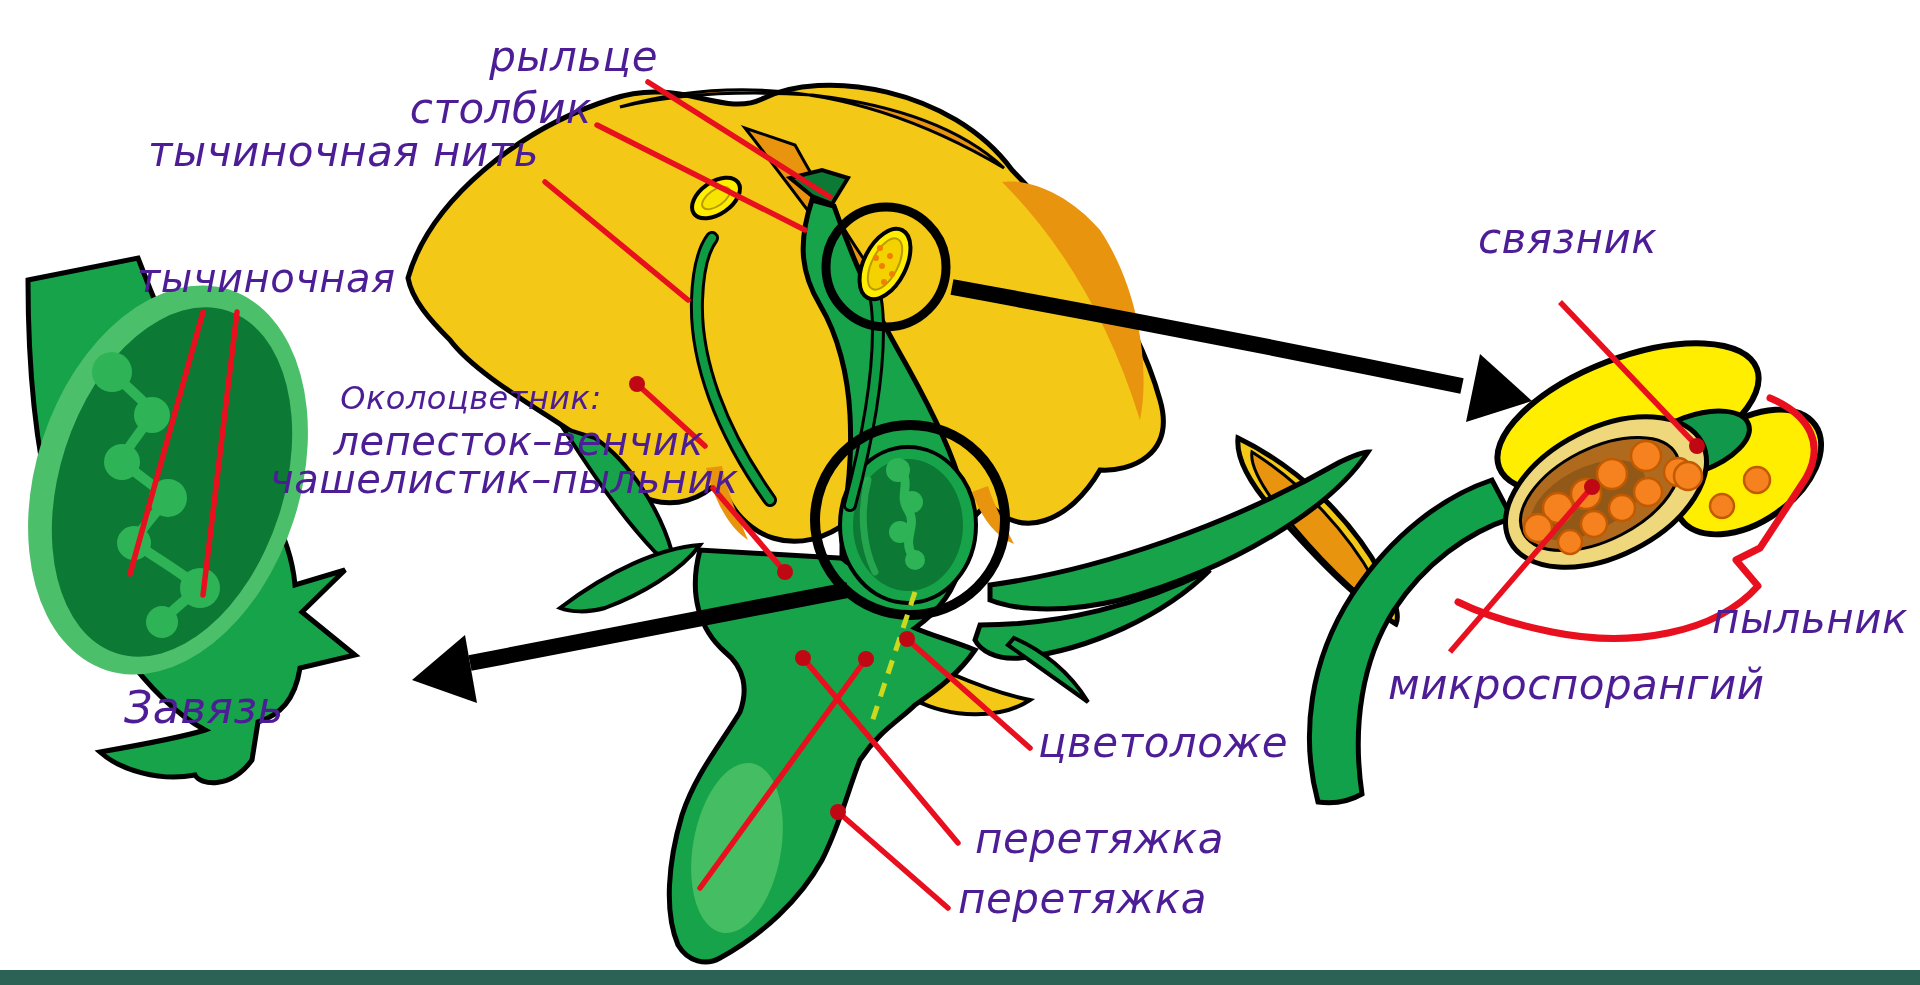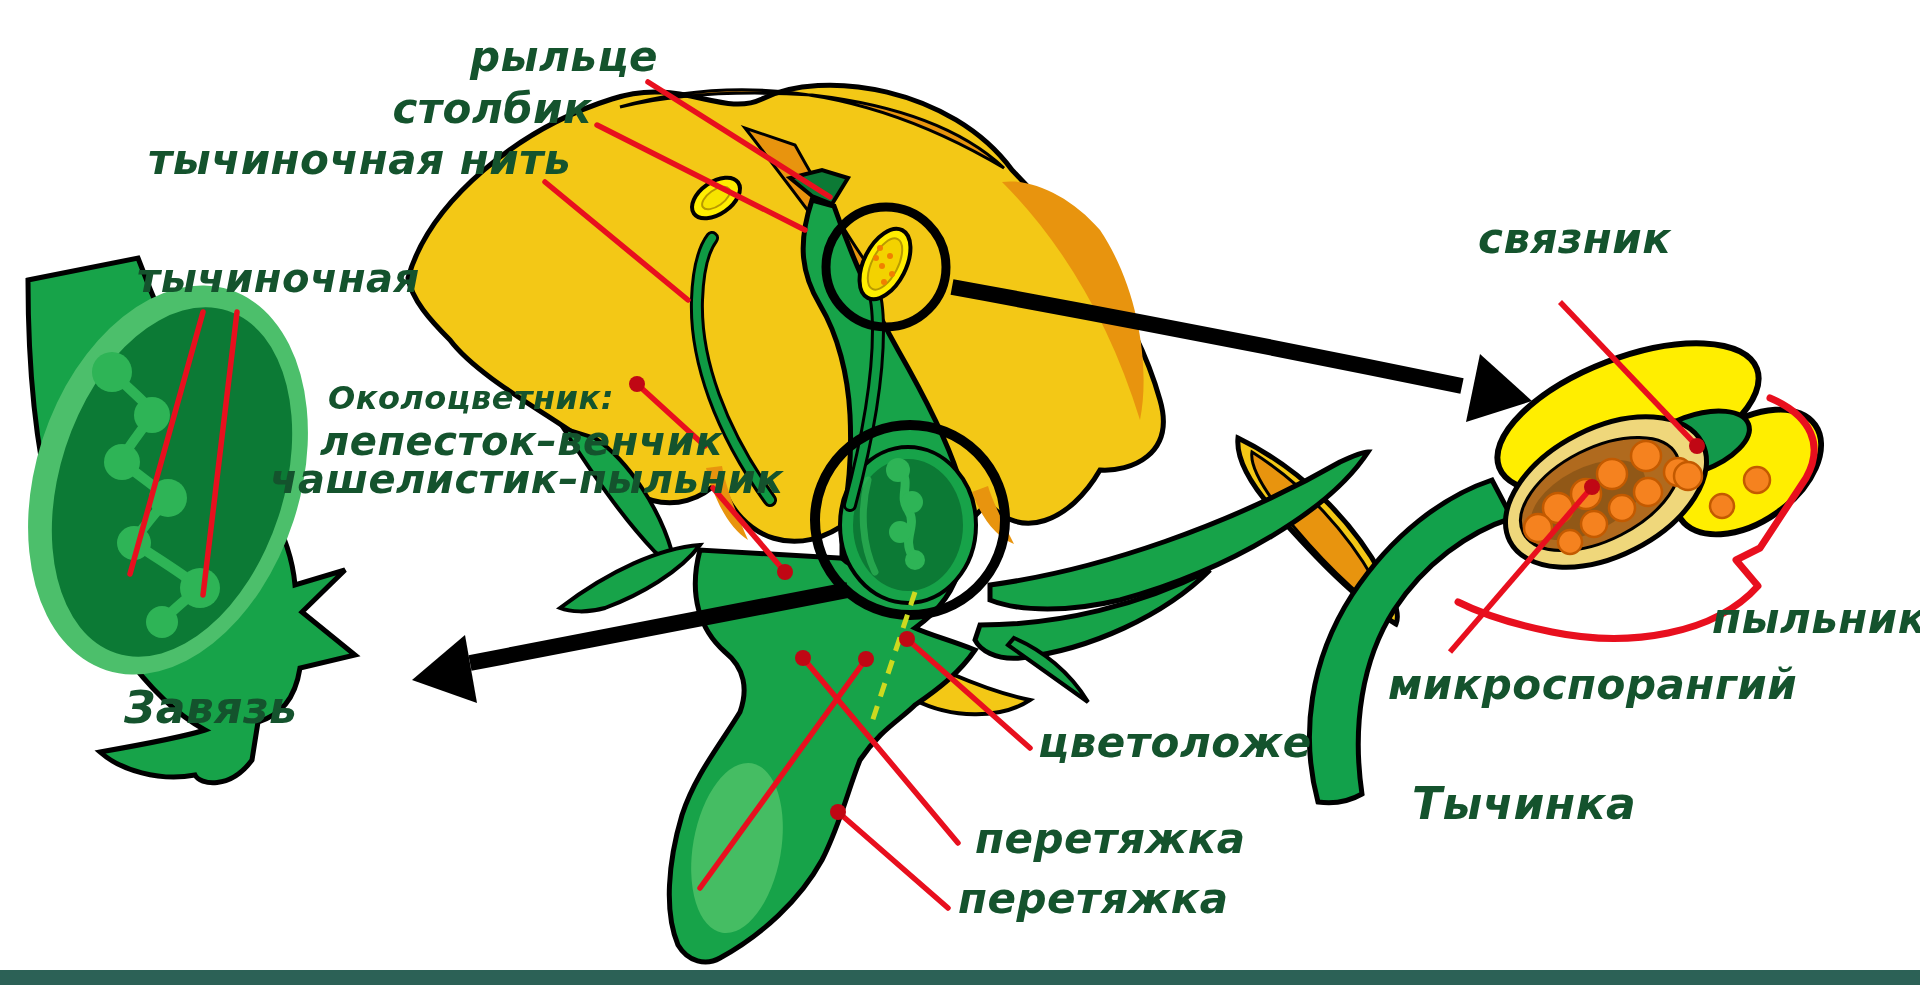--- a/index.html
+++ b/index.html
@@ -1,19 +1,19 @@
 <!DOCTYPE html>
 <html><head>
 <meta charset="utf-8">
 <style>
   html,body{margin:0;padding:0;background:#fff;}
   #stage{position:relative;width:1920px;height:985px;background:#ffffff;overflow:hidden;
          font-family:"DejaVu Sans",sans-serif;}
   #art{position:absolute;left:0;top:0;width:1920px;height:985px;}
-  .lbl{position:absolute;font-style:italic;font-weight:700;color:#14532d;
+  .lbl{position:absolute;font-style:italic;font-weight:400;color:#4c1d95;
        font-size:40px;line-height:1.02;white-space:nowrap;letter-spacing:.5px;}
   .ra{text-align:right;}
 </style>
 </head>
 <body>
 
 <div id="stage">
 
 <svg id="art" viewBox="0 0 1920 985">
 
@@ -192,30 +192,29 @@
     <circle cx="866" cy="659" r="8"></circle>
         <circle cx="838" cy="812" r="8"></circle>
   </g>
 
   <rect x="0" y="970" width="1920" height="15" fill="#2c6156"></rect>
 </svg>
 
 
   <div class="lbl ra" style="left:430px;top:36px;width:228px;font-size:42px;">рыльце</div>
   <div class="lbl ra" style="left:392px;top:88px;width:200px;font-size:42px;">столбик</div>
-  <div class="lbl ra" style="left:148px;top:139px;width:386px;font-size:42px;">тычиночная нить</div>
+  <div class="lbl ra" style="left:148px;top:131px;width:386px;font-size:42px;">тычиночная нить</div>
 
   <div class="lbl" style="left:137px;top:258px;font-size:40px;">тычиночная</div>
   <div class="lbl" style="left:124px;top:686px;font-size:44px;">Завязь</div>
 
   <div class="lbl ra" style="left:300px;top:382px;width:342px;font-size:32px;text-align:center;">Околоцветник:</div>
   <div class="lbl ra" style="left:320px;top:421px;width:384px;font-size:40px;">лепесток–венчик</div>
   <div class="lbl ra" style="left:270px;top:459px;width:448px;font-size:40px;">чашелистик–пыльник</div>
 
   <div class="lbl" style="left:1038px;top:722px;font-size:42px;">цветоложе</div>
   <div class="lbl" style="left:975px;top:818px;font-size:42px;">перетяжка</div>
   <div class="lbl" style="left:958px;top:878px;font-size:42px;">перетяжка</div>
 
   <div class="lbl" style="left:1478px;top:218px;font-size:42px;">связник</div>
   <div class="lbl" style="left:1388px;top:664px;font-size:42px;">микроспорангий</div>
   <div class="lbl" style="left:1712px;top:598px;font-size:42px;">пыльник</div>
-  <div class="lbl" style="left:1412px;top:782px;font-size:44px;">Тычинка</div>
 </div>
 
 </body></html>

